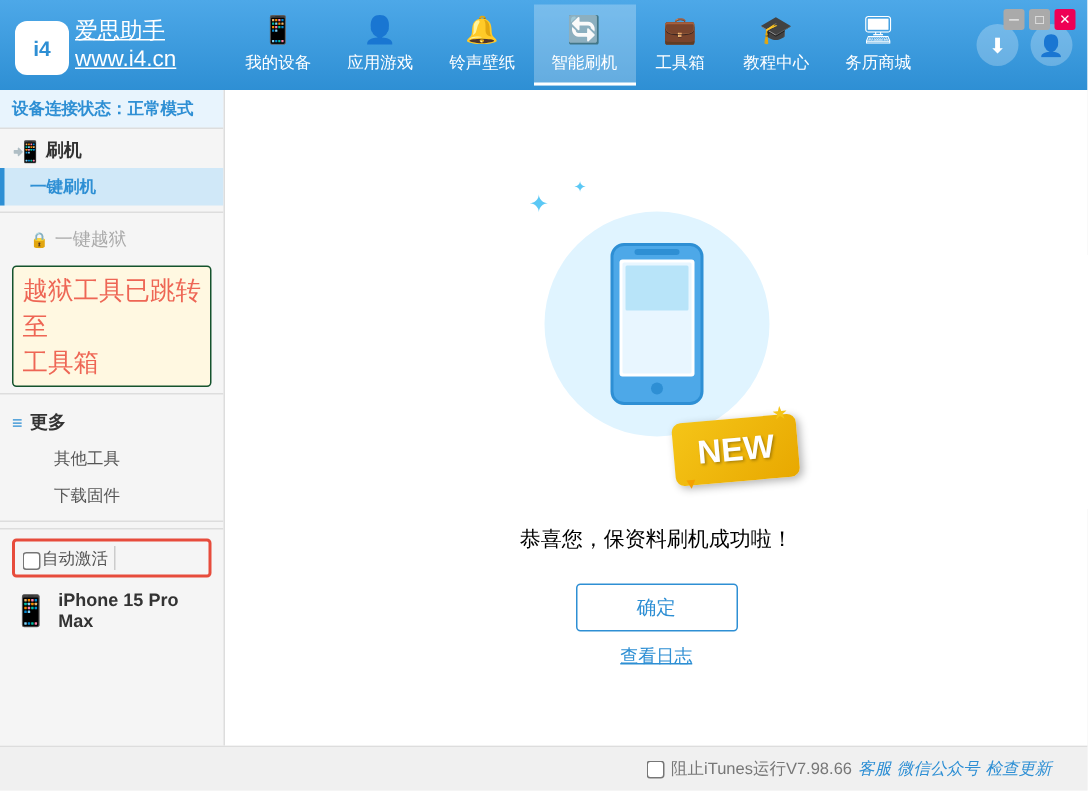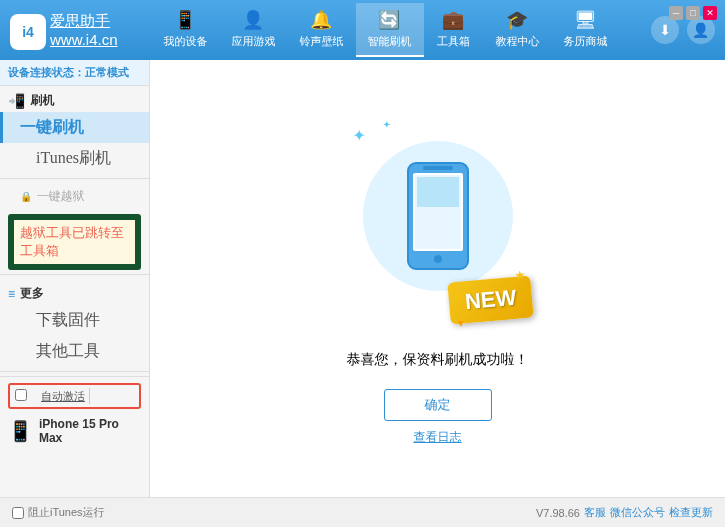--- a/index.html
+++ b/index.html
@@ -23,57 +23,57 @@
 
     
     .main { display: flex; height: calc(527px - 60px - 30px); }
 
     
     .sidebar { width: 150px; background: #f5f5f5; border-right: 1px solid #ddd; flex-shrink: 0; overflow-y: auto; }
     .sidebar-status { background: #e8f4fd; padding: 5px 8px; font-size: 11px; color: #555; border-bottom: 1px solid #ddd; }
     .sidebar-status span { color: #2e8fd4; font-weight: bold; }
     .sidebar-group-header { display: flex; align-items: center; gap: 5px; padding: 6px 8px 3px 8px; font-size: 12px; color: #333; font-weight: bold; cursor: pointer; }
     .sidebar-group-icon { color: #2e8fd4; font-size: 14px; }
-    .sidebar-item { padding: 5px 8px 5px 36px; font-size: 16px; color: #555; cursor: pointer; font-family: Liberation Serif, serif; }
+    .sidebar-item { padding: 5px 8px 5px 36px; font-size: 11px; color: #555; cursor: pointer; }
     .sidebar-item.active { background: #d0e8f8; color: #2e8fd4; font-weight: bold; border-left: 3px solid #2e8fd4; padding-left: 17px; }
     .sidebar-divider { height: 1px; background: #ddd; margin: 4px 0; }
     .sidebar-disabled { padding: 5px 8px 5px 20px; font-size: 12px; color: #aaa; cursor: not-allowed; display: flex; align-items: center; gap: 4px; }
     .sidebar-disabled .lock-icon { font-size: 10px; color: #aaa; }
-    .sidebar-notice { background: #fff8e1; border: 6px solid #14532d; margin: 4px 8px; padding: 4px 6px; font-size: 13px; color: #e65; border-radius: 3px; line-height: 1.4; font-family: Liberation Serif, serif; }
+    .sidebar-notice { background: #fff8e1; border: 1px solid #14532d; margin: 4px 8px; padding: 4px 6px; font-size: 17px; color: #e65; border-radius: 3px; line-height: 1.4; font-family: Liberation Serif, serif; }
     .sidebar-more { display: flex; align-items: center; gap: 5px; padding: 6px 8px 3px 8px; font-size: 12px; color: #333; font-weight: bold; }
     .sidebar-more-icon { color: #2e8fd4; }
 
     
     .device-section { border-top: 1px solid #ddd; padding: 6px 8px; }
     .auto-check-row { display: flex; align-items: center; gap: 4px; padding: 4px 0; border: 2px solid #e74c3c; border-radius: 2px; padding: 3px 5px; }
-    .checkbox-item { display: flex; align-items: flex-start; gap: 14px; font-size: 11px; color: #555; cursor: pointer; text-decoration: underline; }
+    .checkbox-item { display: flex; align-items: flex-end; gap: 1px; font-size: 11px; color: #555; cursor: pointer; }
     .checkbox-item input { width: 12px; height: 12px; }
     .divider-vert { width: 1px; height: 16px; background: #ccc; }
     .device-info { display: flex; align-items: flex-start; gap: 6px; padding: 4px 0; }
     .device-icon { font-size: 20px; color: #2e8fd4; margin-top: 2px; }
     .device-details { font-size: 11px; color: #333; }
     .device-name { font-weight: bold; color: #333; font-size: 12px; }
 
     
     .content { flex: 1; background: white; display: flex; flex-direction: column; align-items: center; justify-content: center; padding: 20px; position: relative; }
     .success-illustration { position: relative; width: 200px; height: 220px; margin-bottom: 20px; }
     .phone-circle { width: 150px; height: 150px; background: #e0f4ff; border-radius: 50%; position: absolute; top: 30px; left: 25px; display: flex; align-items: center; justify-content: center; }
     .phone-svg { width: 70px; height: 110px; }
     .new-badge { position: absolute; bottom: 20px; right: 10px; background: #f5c518; border-radius: 6px; padding: 6px 12px; transform: rotate(-5deg); }
     .new-badge-text { font-size: 20px; font-weight: bold; color: #333; }
     .sparkles { position: absolute; top: 10px; left: 10px; color: #2e8fd4; font-size: 18px; }
     .success-text { font-size: 14px; color: #000000; margin-bottom: 20px; }
     .confirm-btn { background: white; border: 1px solid #2e8fd4; color: #2e8fd4; padding: 6px 40px; border-radius: 3px; font-size: 13px; cursor: pointer; margin-bottom: 8px; }
     .log-link { font-size: 12px; color: #2e8fd4; cursor: pointer; text-decoration: underline; }
 
     
-    .footer { height: 30px; background: #f0f0f0; border-top: 1px solid #ddd; display: flex; align-items: center; justify-content: space-between; padding: 0 12px; font-size: 11px; color: #777; }
+    .footer { height: 30px; background: #f0f0f0; border-top: 1px solid #ddd; display: flex; align-items: center; justify-content: flex-end; padding: 0 24px; font-size: 11px; color: #777; }
     .footer-left { display: flex; align-items: center; gap: 4px; }
     .footer-right { display: flex; align-items: center; gap: 4px; }
-    .footer-link { color: #2e8fd4; cursor: pointer; }
+    .footer-link { color: #2e8fd4; cursor: pointer; font-style: italic; }
     .itunes-check { display: flex; align-items: center; gap: 4px; }
 
     
     .nav-tab.highlight { background: rgba(255,255,255,0.25); border-bottom: 2px solid white; }
   </style>
 </head>
 <body>
 
 <div style="position:relative;">
   <div class="win-controls">
@@ -139,47 +139,44 @@
     </div>
 
     <div class="sidebar-group-header">
       <span class="sidebar-group-icon">📲</span>
       <span>刷机</span>
     </div>
 
     <div class="sidebar-item active">
       <span>一键刷机</span>
     </div>
-    <div class="sidebar-item">
-      <span>iTunes刷机</span>
-    </div>
 
     <div class="sidebar-divider"></div>
 
     <div class="sidebar-disabled">
       <span class="lock-icon">🔒</span>
       <span>一键越狱</span>
     </div>
 
     <div class="sidebar-notice">
       越狱工具已跳转至<br>工具箱
     </div>
 
     <div class="sidebar-divider"></div>
 
     <div class="sidebar-more">
       <span class="sidebar-more-icon">≡</span>
       <span>更多</span>
     </div>
 
     <div class="sidebar-item">
+      <span>其他工具</span>
+    </div>
+    <div class="sidebar-item">
       <span>下载固件</span>
-    </div>
-    <div class="sidebar-item">
-      <span>其他工具</span>
     </div>
 
     <div class="sidebar-divider"></div>
 
     <div class="device-section">
       <div class="auto-check-row" style="display:flex;align-items:center;gap:4px;border:2px solid #e74c3c;border-radius:3px;padding:3px 5px;margin-bottom:4px;">
         <label class="checkbox-item">
           <input type="checkbox" style="">
           <span>自动激活</span>
         </label>

